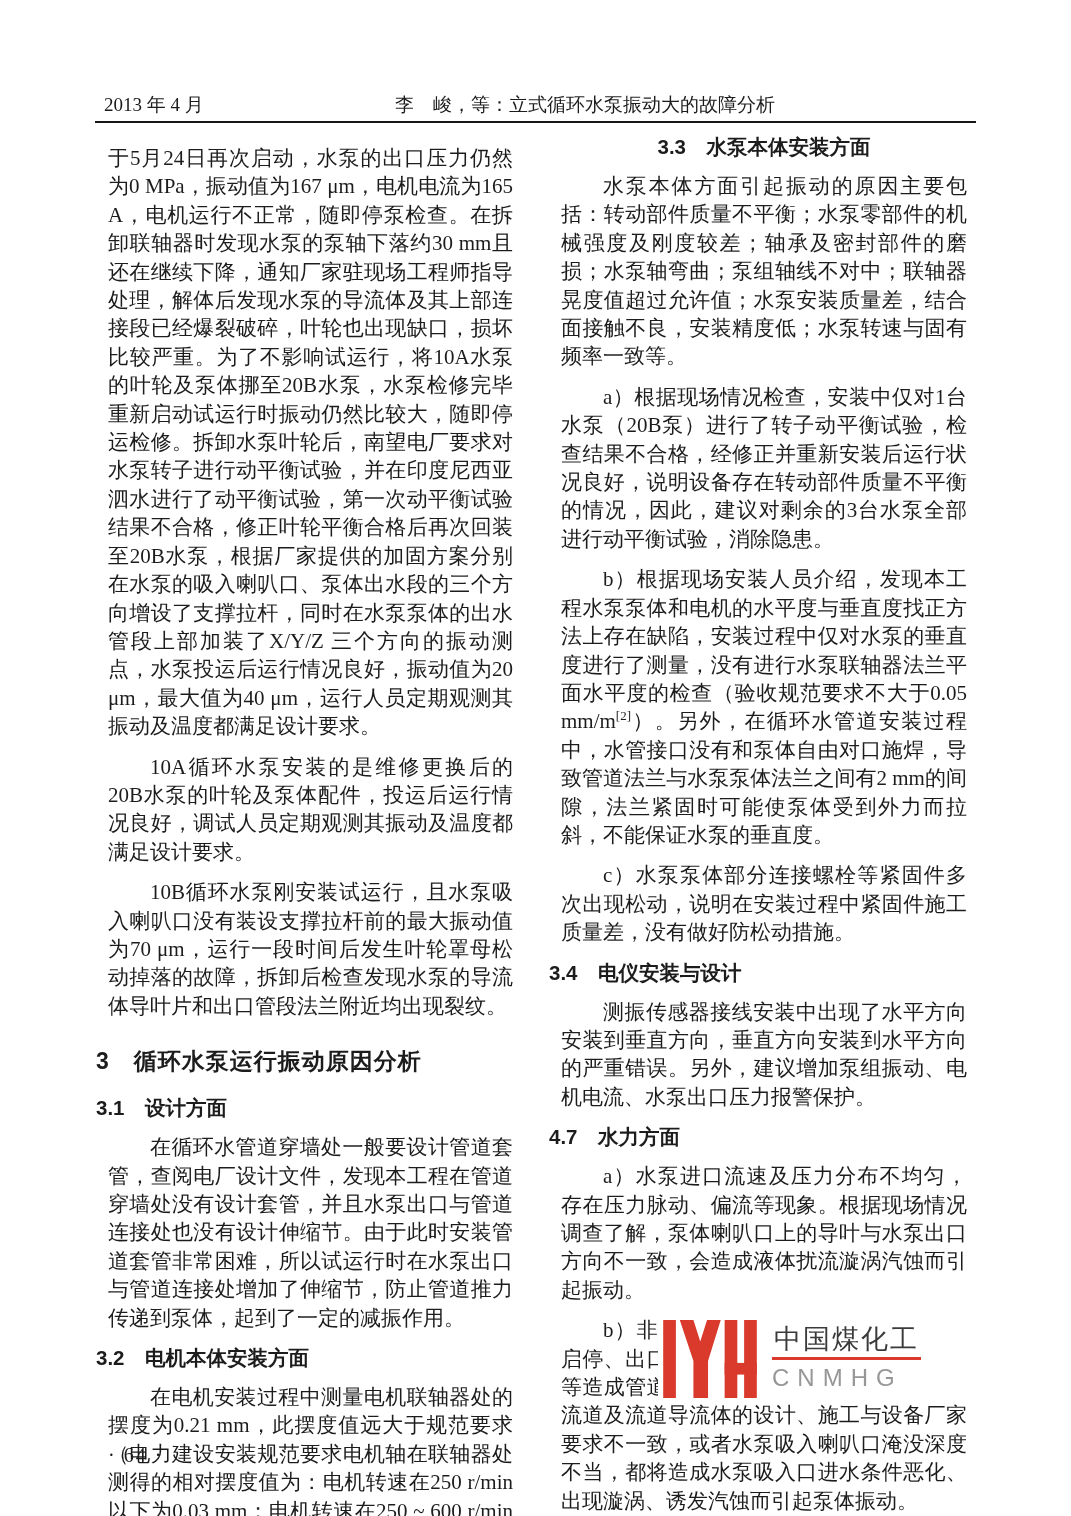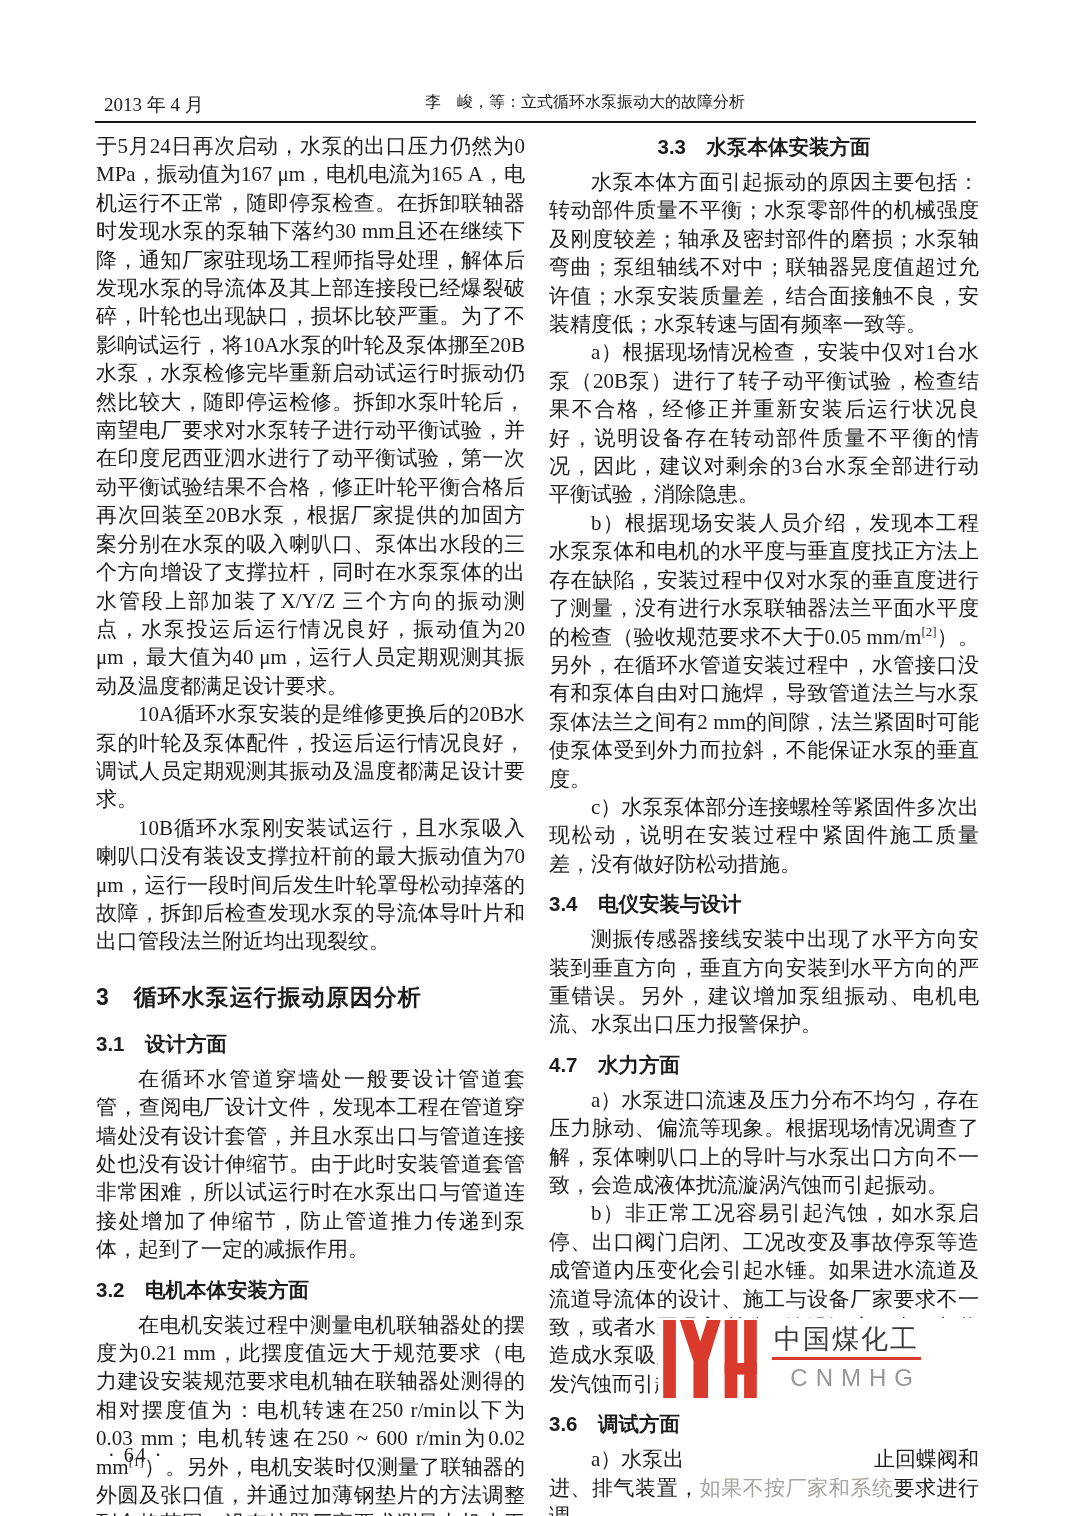--- a/index.html
+++ b/index.html
@@ -4,29 +4,29 @@
 <style>
   html,body { margin:0; padding:0; background:#e8e8e8; }
   .page {
     position:relative; width:1071px; height:1516px;
     background:#ffffff; margin:0 auto; overflow:hidden;
     font-family:"Liberation Serif","DejaVu Serif",serif;
     color:#1c1c1c;
     -webkit-font-smoothing:antialiased;
   }
   .hdr-left  { position:absolute; left:104px; top:92px;  font-size:19px; }
-  .hdr-title { position:absolute; left:585px; top:92px;  font-size:16px; transform:translateX(-50%); white-space:nowrap; }
+  .hdr-title { position:absolute; left:585px; top:92px;  font-size:19px; transform:translateX(-50%); white-space:nowrap; }
   .hdr-rule  { position:absolute; left:95px;  top:121px; width:881px; height:2px; background:#161616; }
 
   .col { position:absolute; top:132px; width:429px; }
   .col-left  { left:96px;  }
   .col-right { left:549px; top:133px; width:430px; }
 
   .col p {
-    margin:0; font-size:21px; line-height:28.4px;
+    margin:12px; font-size:21px; line-height:28.4px;
     text-align:justify; text-align-last:left; text-justify:inter-character;
   }
   .ind { text-indent:2em; }
   sup { font-size:13px; line-height:0; }
 
   .h-main {
     font-family:"Liberation Sans","DejaVu Sans",sans-serif;
     font-weight:bold; font-size:23px; line-height:30px;
     margin:26px 0 18px 0; letter-spacing:1px;
   }
@@ -43,21 +43,21 @@
   .p36 div { font-size:21px; line-height:28.4px; text-align:justify; }
   .wl1 { display:flex; }
   .wl1 .sp { flex:1; }
   .wl1 .lead { margin-left:2em; white-space:nowrap; }
   .faded { color:#a7a39e; }
 
   
   .watermark {
     position:absolute; left:658px; top:1318px; width:328px; height:82px;
     background:#ffffff; display:flex; align-items:flex-start; gap:14px;
-    padding:2px 2px 0 4px; box-sizing:border-box;text-align:right;
+    padding:2px 2px 0 4px; box-sizing:border-box;
   }
   .wm-right { padding-top:4px; }
   .wm-name {
     font-family:"Liberation Sans","DejaVu Sans",sans-serif;
     font-size:27px; color:#3a3a3a; letter-spacing:2px; line-height:30px;
     padding:0 2px 3px 2px; border-bottom:3px solid #d93a2b; white-space:nowrap;
   }
   .wm-code {
     font-family:"Liberation Sans","DejaVu Sans",sans-serif;
     font-size:24px; color:#979797; letter-spacing:8px; margin-top:4px; white-space:nowrap;

